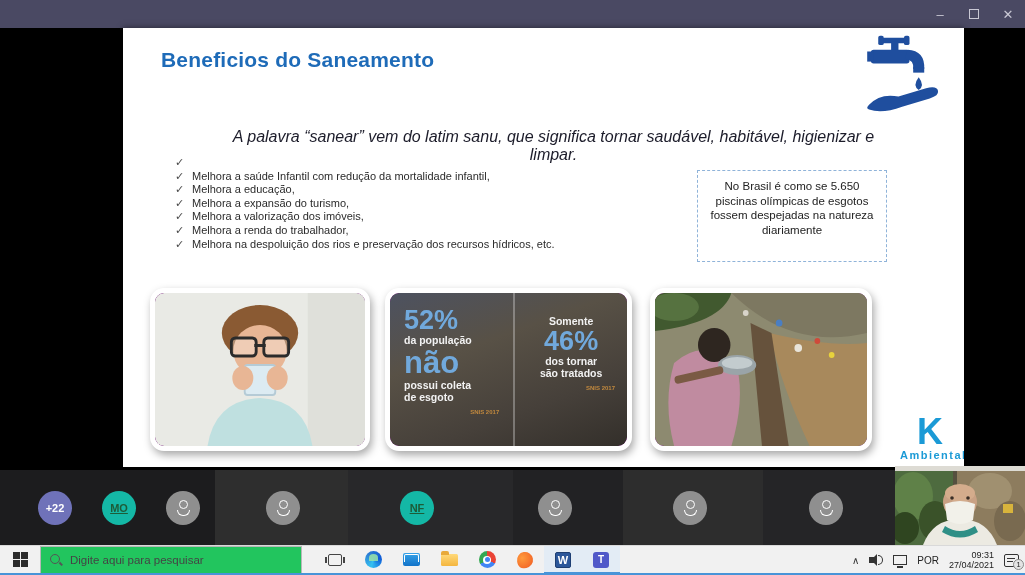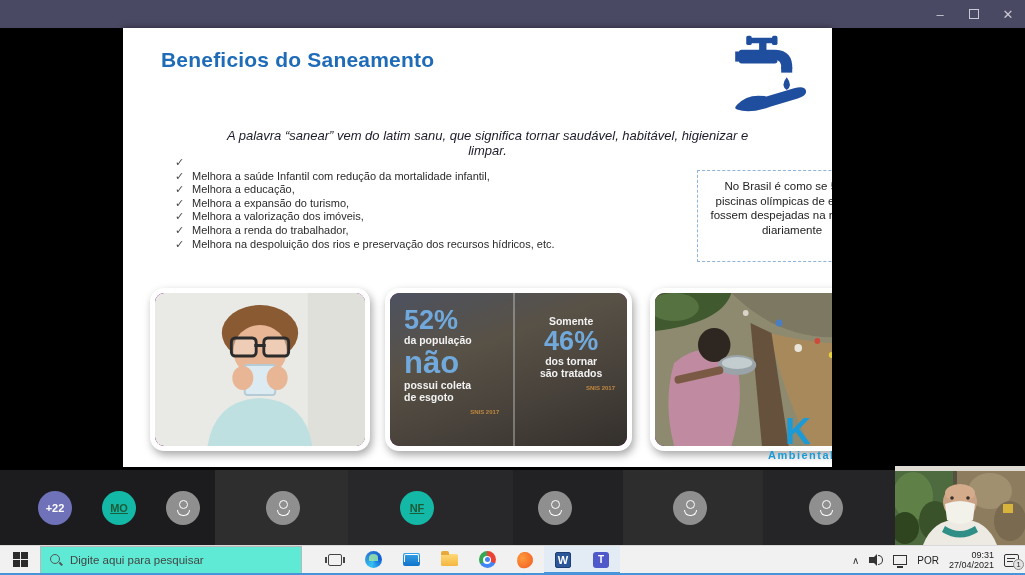--- a/index.html
+++ b/index.html
@@ -11,27 +11,27 @@
   .titlebar { position:absolute; left:0; top:0; width:1025px; height:28px; background:#4a4963; }
   .win-controls { position:absolute; right:0; top:0; height:28px; display:flex; }
   .win-btn { width:34px; height:28px; display:flex; align-items:center; justify-content:center;
              color:#c9c8d4; font-size:13px; cursor:default; }
   .maxi-box { width:10px; height:10px; border:1.4px solid #c9c8d4; }
 
   
   .stage { position:absolute; left:0; top:28px; width:1025px; height:442px; background:#000; }
 
   
-  .slide { position:absolute; left:123px; top:0; width:709px; height:439px; background:#fff;
+  .slide { position:absolute; left:123px; top:0; width:841px; height:439px; background:#fff;
            box-shadow:0 0 6px rgba(0,0,0,.5); overflow:hidden; }
   .slide-title { position:absolute; left:38px; top:20px; font-size:21px; font-weight:bold;
                  color:#1e6bb8; letter-spacing:.2px; }
   .faucet-wrap { position:absolute; right:14px; top:6px; width:92px; height:84px; }
   .slide-subtitle { position:absolute; left:90px; right:70px; top:100px; text-align:center;
-                    font-style:italic; font-size:13px; color:#1c1c2a; }
+                    font-style:italic; font-size:16px; color:#1c1c2a; }
   .bullets { position:absolute; left:52px; top:128px; width:500px; list-style:none; }
   .bullets li { display:flex; font-size:11px; color:#2b2b2b; line-height:13.6px; }
   .bullets .mark { width:17px; color:#4a4a4a; flex:0 0 17px; }
   .callout { position:absolute; left:574px; top:142px; width:190px; min-height:92px;
              border:1px dashed #8fb3d9; padding:8px 6px; text-align:center;
              font-size:11.5px; color:#222; line-height:14.5px; background:#fff; }
 
   
   .card { position:absolute; top:260px; height:163px; background:#701a75; border-radius:14px;
           border:5px solid #fff; box-shadow:2px 4px 8px rgba(0,0,0,.35); overflow:hidden; }
@@ -83,21 +83,21 @@
   .webcam svg { display:block; width:100%; height:100%; }
 
   
   .taskbar { position:absolute; left:0; top:545px; width:1025px; height:28px; background:#f1f1f1;
              border-top:1px solid #d9d9d9; display:flex; align-items:center; }
   .present-border { position:absolute; left:0; top:573px; width:1025px; height:2px; background:#4894d8; }
   .start-btn { width:40px; height:28px; display:flex; align-items:center; justify-content:center; }
   .win-logo { position:relative; width:15px; height:15px; }
   .win-logo div { position:absolute; width:7px; height:7px; background:#2b2b2b; }
   .wl-tl{left:0;top:0;} .wl-tr{right:0;top:0;} .wl-bl{left:0;bottom:0;} .wl-br{right:0;bottom:0;}
-  .search-box { width:262px; height:28px; background:#5eead4; border:1px solid #b8b8b8;
+  .search-box { width:262px; height:28px; background:#22c55e; border:1px solid #b8b8b8;
                 display:flex; align-items:center; padding:0 8px; gap:8px; }
   .search-glyph { position:relative; width:13px; height:13px; flex:0 0 13px; }
   .search-glyph::before { content:""; position:absolute; left:1px; top:1px; width:8px; height:8px;
        border:1.5px solid #555; border-radius:50%; }
   .search-glyph::after { content:""; position:absolute; left:10px; top:10px; width:4px; height:1.5px;
        background:#555; transform:rotate(45deg); }
   .search-box input { border:none; outline:none; font-size:11.5px; color:#333; width:200px;
        font-family:"Liberation Sans", sans-serif; background:transparent; }
   .search-box input::placeholder { color:#444; }
   .tb-icons { display:flex; align-items:center; height:28px; margin-left:14px; }

